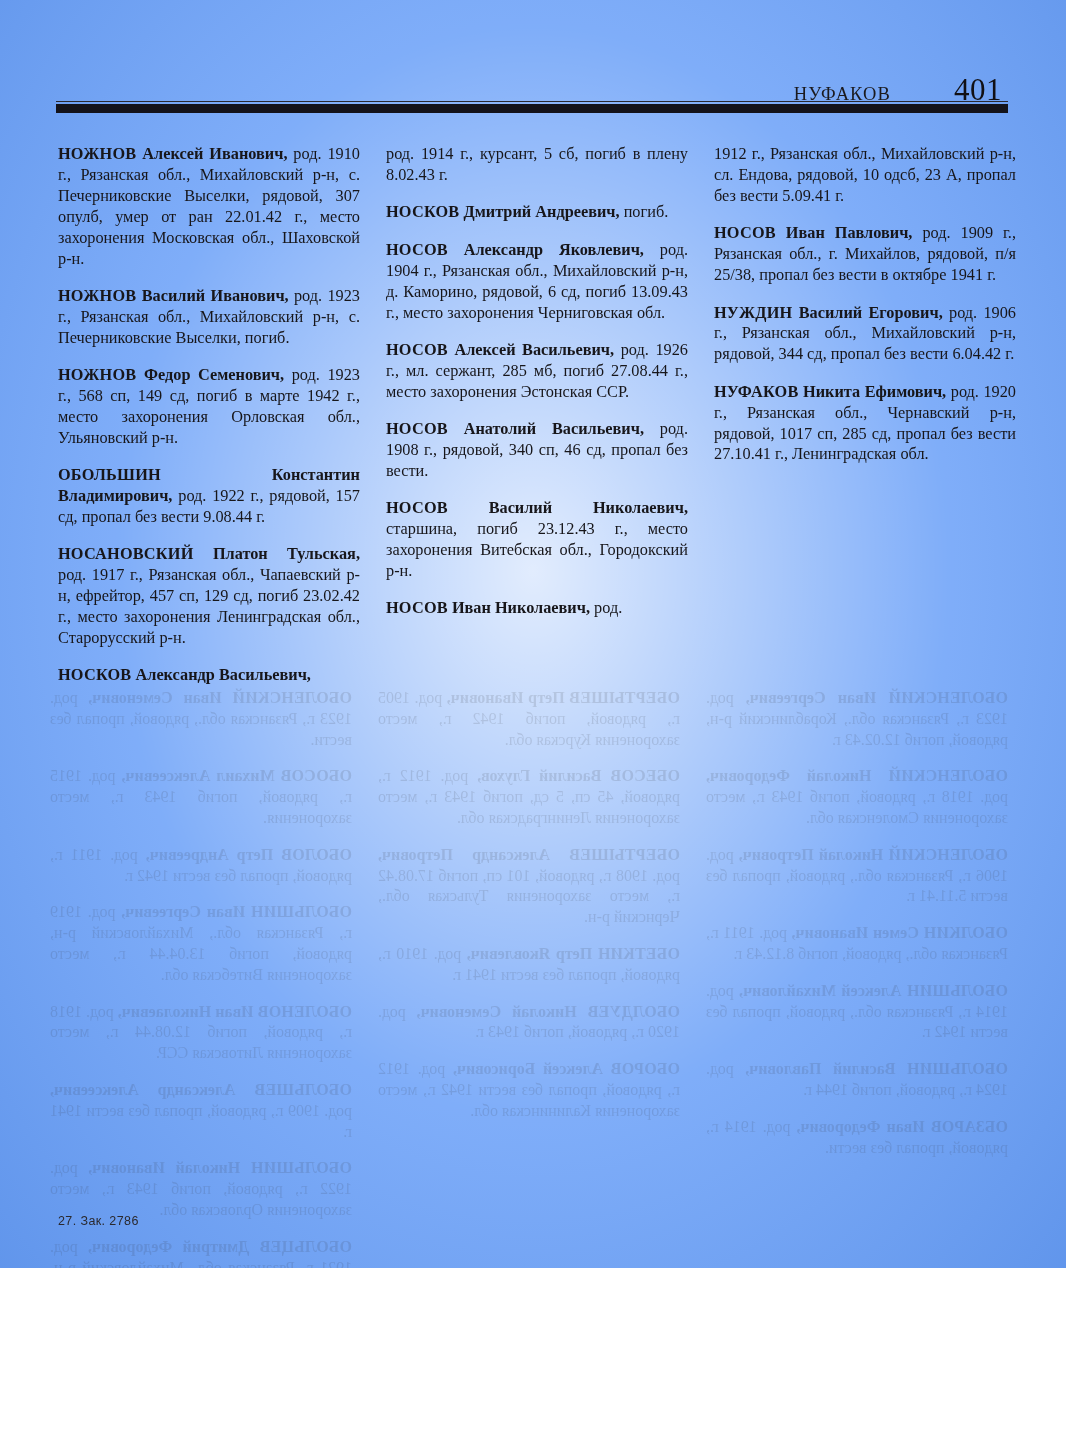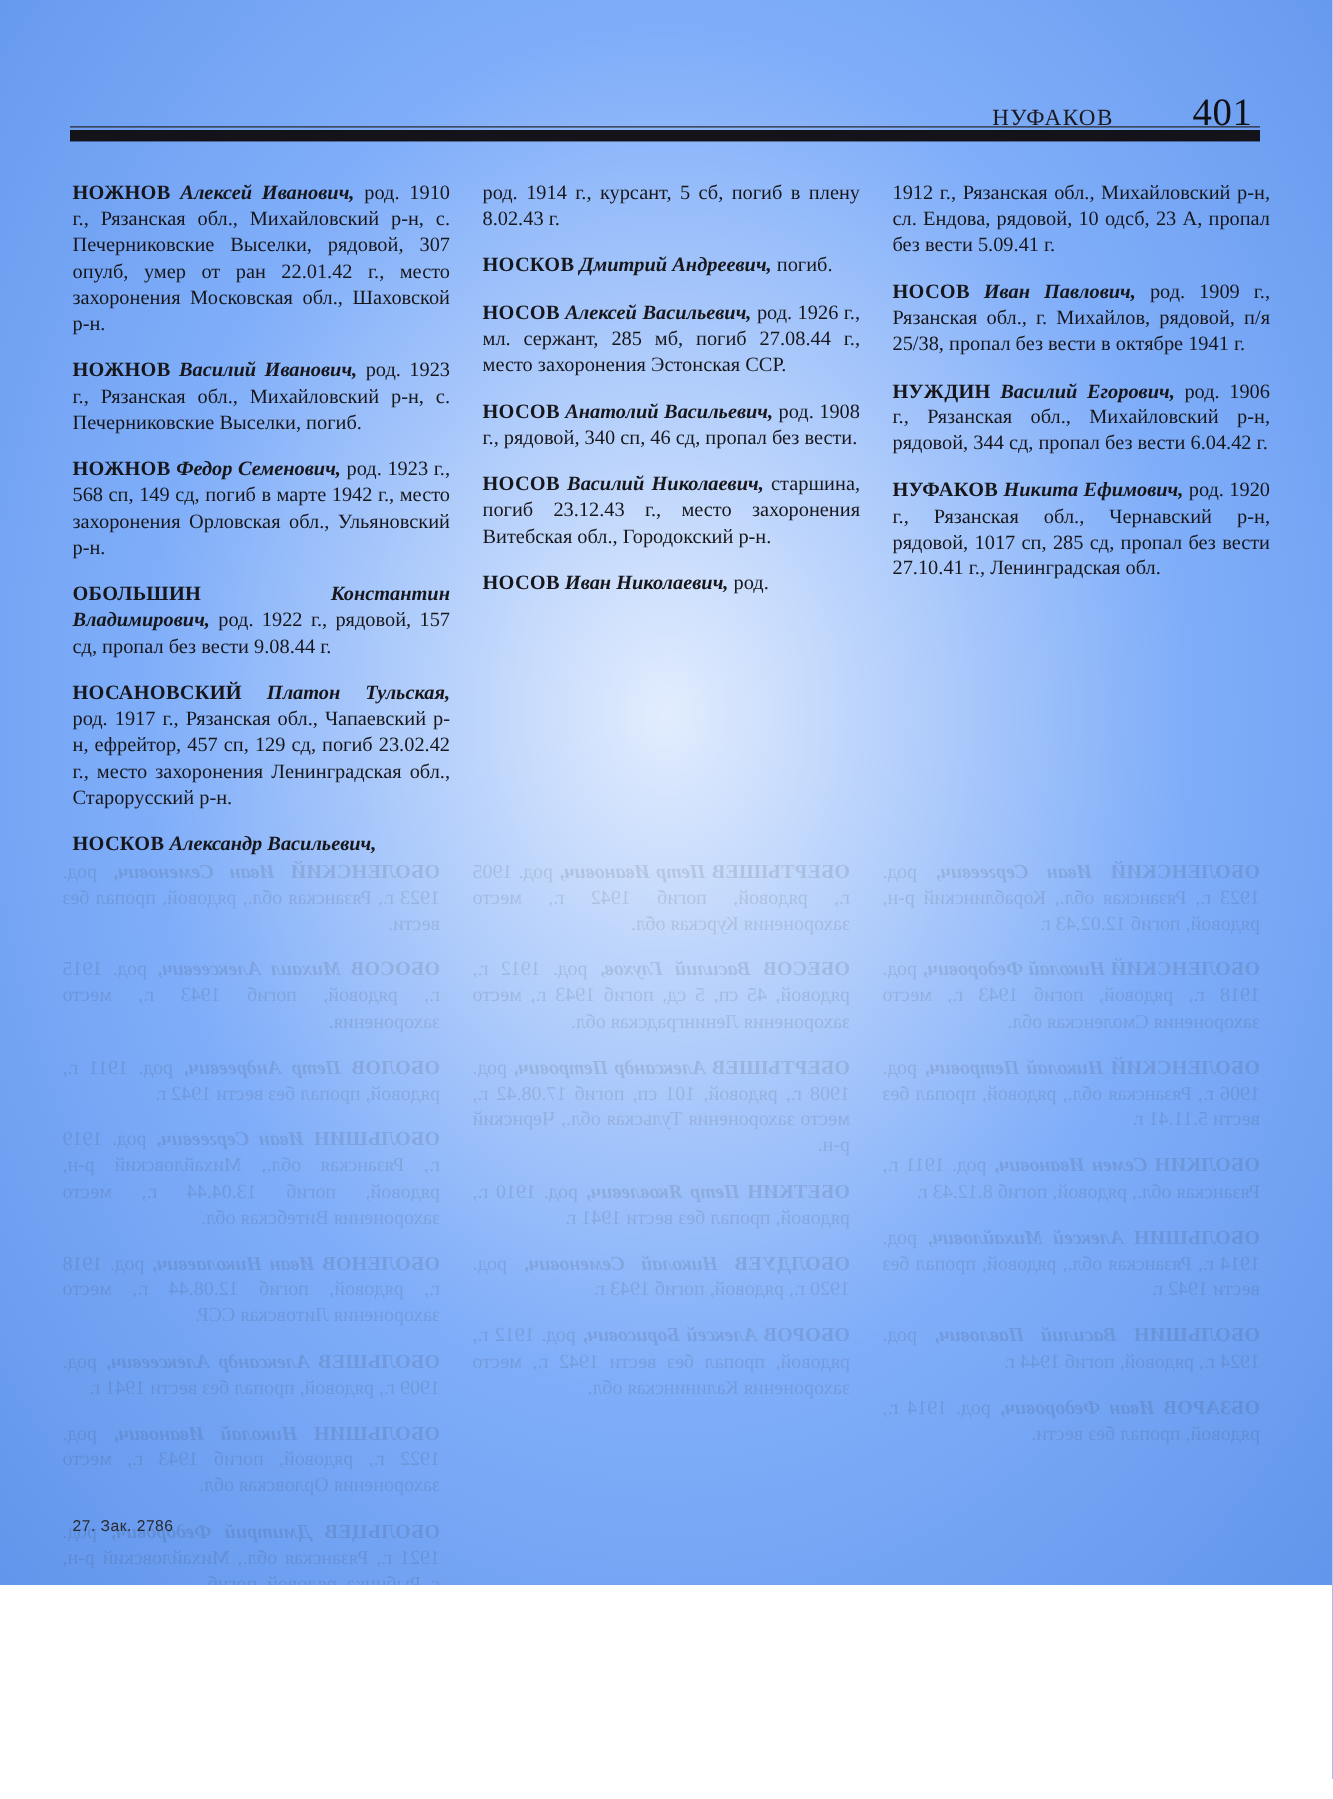--- a/index.html
+++ b/index.html
@@ -88,21 +88,20 @@
     text-align: justify;
     text-justify: inter-word;
     hyphens: manual;
   }
   .entry .surname {
     font-weight: bold;
     letter-spacing: 0.2px;
   }
   .entry .given {
     font-weight: bold;
-    font-style: italic;
   }
   .entry .body {
     font-weight: normal;
     margin-top: 12px;
   }
   
   .ghost {
     position: absolute;
     left: 58px;
     right: 58px;
@@ -148,20 +147,21 @@
         <p class="entry"><span class="surname">НОЖНОВ</span> <span class="given">Алексей Иванович,</span> <span class="body">род. 1910 г., Рязанская обл., Михайловский р-н, с. Печерниковские Выселки, рядовой, 307 опулб, умер от ран 22.01.42 г., место захоронения Московская обл., Шаховской р-н.</span></p>
         <p class="entry"><span class="surname">НОЖНОВ</span> <span class="given">Василий Иванович,</span> <span class="body">род. 1923 г., Рязанская обл., Михайловский р-н, с. Печерниковские Выселки, погиб.</span></p>
         <p class="entry"><span class="surname">НОЖНОВ</span> <span class="given">Федор Семенович,</span> <span class="body">род. 1923 г., 568 сп, 149 сд, погиб в марте 1942 г., место захоронения Орловская обл., Ульяновский р-н.</span></p>
         <p class="entry"><span class="surname">ОБОЛЬШИН</span> <span class="given">Константин Владимирович,</span> <span class="body">род. 1922 г., рядовой, 157 сд, пропал без вести 9.08.44 г.</span></p>
         <p class="entry"><span class="surname">НОСАНОВСКИЙ</span> <span class="given">Платон Тульская,</span> <span class="body">род. 1917 г., Рязанская обл., Чапаевский р-н, ефрейтор, 457 сп, 129 сд, погиб 23.02.42 г., место захоронения Ленинградская обл., Старорусский р-н.</span></p>
         <p class="entry"><span class="surname">НОСКОВ</span> <span class="given">Александр Васильевич,</span> </p>
       </div>
     <div class="column">
         <p class="entry"><span class="body">род. 1914 г., курсант, 5 сб, погиб в плену 8.02.43 г.</span></p>
         <p class="entry"><span class="surname">НОСКОВ</span> <span class="given">Дмитрий Андреевич,</span> <span class="body">погиб.</span></p>
+        <p class="entry"><span class="surname">НОСОВ</span> <span class="given">Александр Яковлевич,</span> <span class="body">род. 1904 г., Рязанская обл., Михайловский р-н, д. Каморино, рядовой, 6 сд, погиб 13.09.43 г., место захоронения Черниговская обл.</span></p>
         <p class="entry"><span class="surname">НОСОВ</span> <span class="given">Алексей Васильевич,</span> <span class="body">род. 1926 г., мл. сержант, 285 мб, погиб 27.08.44 г., место захоронения Эстонская ССР.</span></p>
         <p class="entry"><span class="surname">НОСОВ</span> <span class="given">Анатолий Васильевич,</span> <span class="body">род. 1908 г., рядовой, 340 сп, 46 сд, пропал без вести.</span></p>
         <p class="entry"><span class="surname">НОСОВ</span> <span class="given">Василий Николаевич,</span> <span class="body">старшина, погиб 23.12.43 г., место захоронения Витебская обл., Городокский р-н.</span></p>
         <p class="entry"><span class="surname">НОСОВ</span> <span class="given">Иван Николаевич,</span> <span class="body">род.</span></p>
       </div>
     <div class="column">
         <p class="entry"><span class="body">1912 г., Рязанская обл., Михайловский р-н, сл. Ендова, рядовой, 10 одсб, 23 А, пропал без вести 5.09.41 г.</span></p>
         <p class="entry"><span class="surname">НОСОВ</span> <span class="given">Иван Павлович,</span> <span class="body">род. 1909 г., Рязанская обл., г. Михайлов, рядовой, п/я 25/38, пропал без вести в октябре 1941 г.</span></p>
         <p class="entry"><span class="surname">НУЖДИН</span> <span class="given">Василий Егорович,</span> <span class="body">род. 1906 г., Рязанская обл., Михайловский р-н, рядовой, 344 сд, пропал без вести 6.04.42 г.</span></p>
         <p class="entry"><span class="surname">НУФАКОВ</span> <span class="given">Никита Ефимович,</span> <span class="body">род. 1920 г., Рязанская обл., Чернавский р-н, рядовой, 1017 сп, 285 сд, пропал без вести 27.10.41 г., Ленинградская обл.</span></p>

